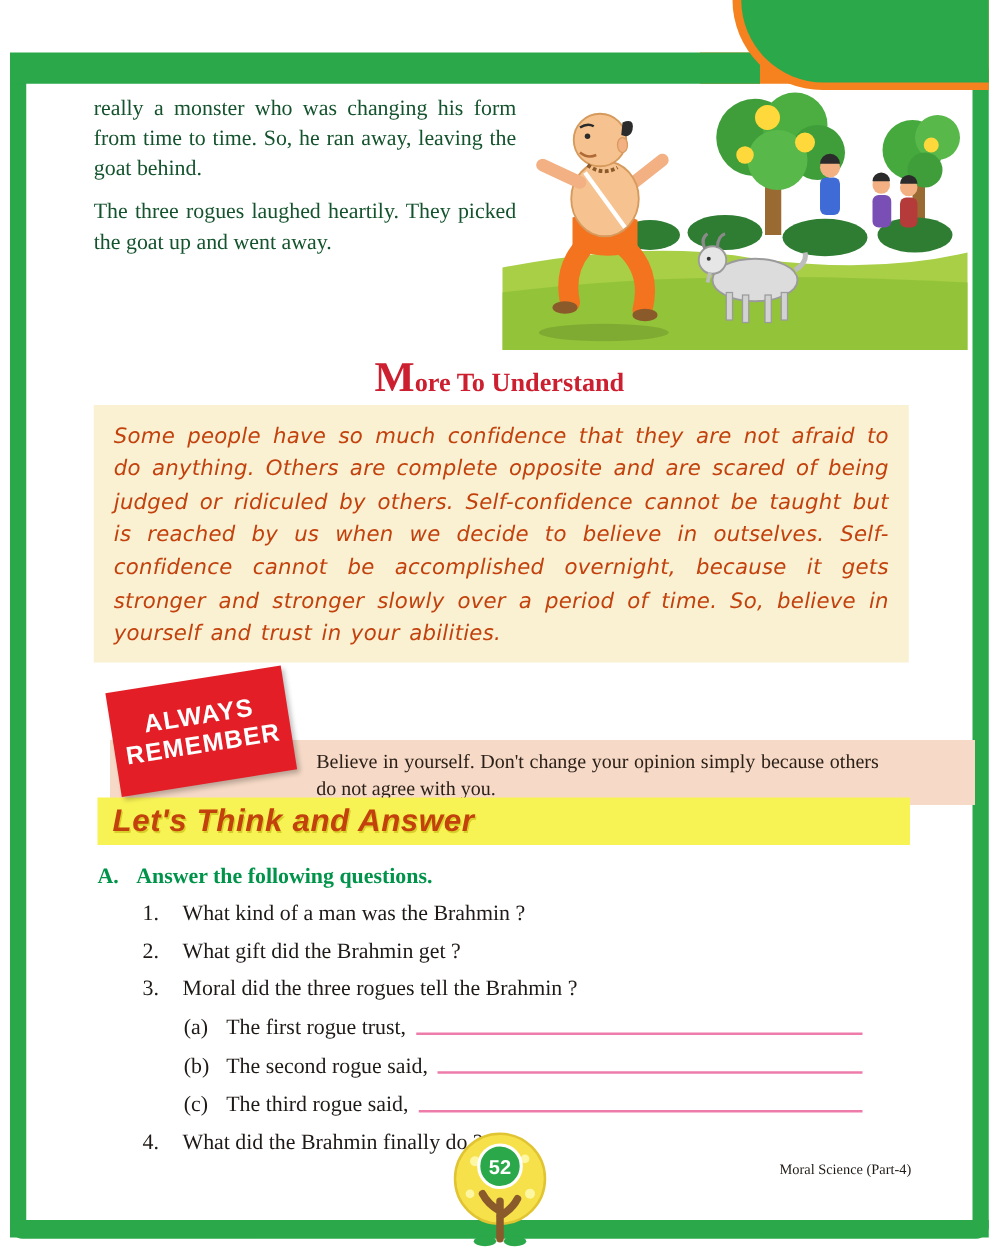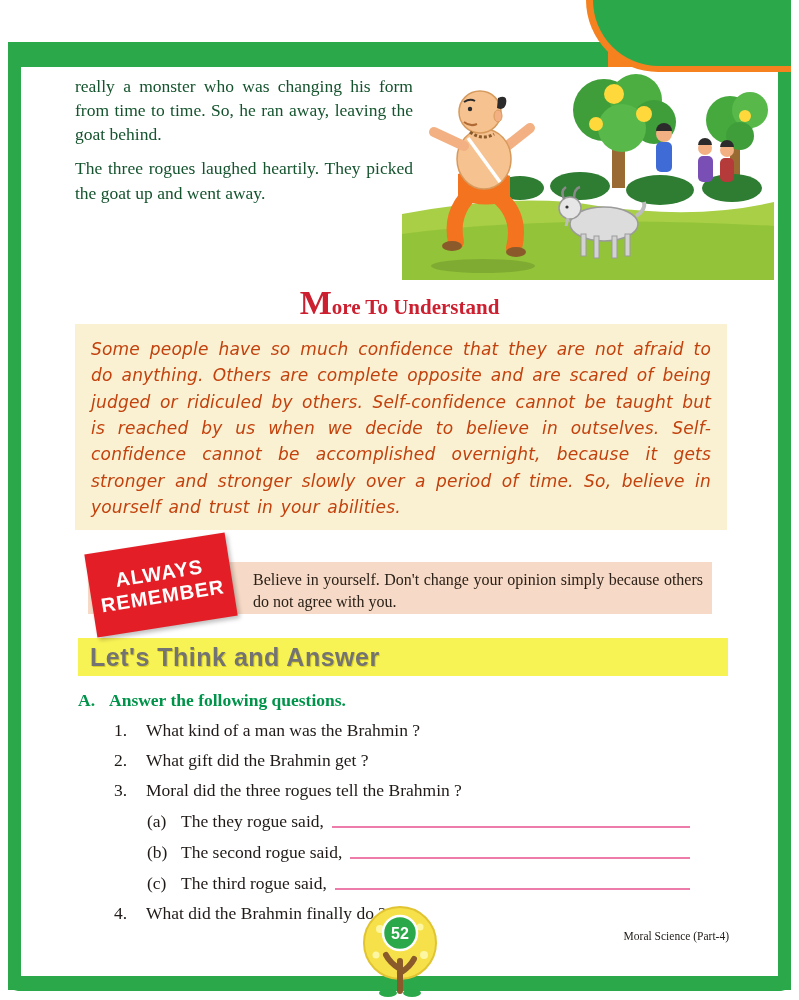--- a/index.html
+++ b/index.html
@@ -27,30 +27,30 @@
   .more-heading { position: absolute; left: 0; top: 284px; width: 100%; text-align: center; z-index: 4; }
   .more-heading .inner { display: inline-block; color: #cc1f2f; font-weight: bold; border-bottom: 2px solid #c4b5fd; padding: 0 6px 4px 6px; }
   .more-heading .big-m { font-size: 34px; }
   .more-heading .rest  { font-size: 21px; }
 
   
   .understand-box { position: absolute; left: 75px; top: 324px; width: 652px; height: 206px; background: #faf0d2; padding: 12px 16px; z-index: 4; }
   .understand-box p { font-family: "DejaVu Sans", sans-serif; font-style: italic; font-size: 17px; line-height: 1.55; color: #c2410c; text-align: justify; letter-spacing: 0.2px; word-spacing: 2px; }
 
   
-  .remember-strip { position: absolute; left: 88px; top: 562px; width: 624px; height: 52px; background: #f6d9c6; z-index: 4; }
+  .remember-strip { position: absolute; left: 88px; top: 592px; width: 692px; height: 52px; background: #f6d9c6; z-index: 4; }
   .remember-text { position: absolute; left: 165px; top: 7px; width: 450px; font-size: 16px; line-height: 1.35; color: #2b2118; text-align: justify; }
   .remember-badge { position: absolute; left: 90px; top: 543px; width: 142px; height: 84px; background: #e31e26; transform: rotate(-9deg); z-index: 5;
                     display: flex; flex-direction: column; align-items: center; justify-content: center;
                     color: #fff; font-family: "Liberation Sans", sans-serif; font-weight: bold; font-size: 20px; letter-spacing: 1px; box-shadow: 2px 3px 4px rgba(0,0,0,0.25); }
 
   
   .think-banner { position: absolute; left: 78px; top: 638px; width: 650px; height: 38px; background: #f8f355; z-index: 4;
                   display: flex; align-items: center; padding-left: 12px; }
-  .think-banner span { color: #737373; font-family: "Liberation Sans", sans-serif; font-weight: bold; font-size: 25px; letter-spacing: 0.5px; text-shadow: 1px 1px 0 #d9cf2a; }
+  .think-banner span { color: #c2410c; font-family: "Liberation Sans", sans-serif; font-weight: bold; font-style: italic; font-size: 25px; letter-spacing: 0.5px; text-shadow: 1px 1px 0 #d9cf2a; }
 
   
   .exercise { position: absolute; left: 78px; top: 690px; width: 650px; z-index: 4; color: #1f1a17; font-size: 17.5px; }
   .ex-head { display: flex; gap: 14px; color: #00934a; font-weight: bold; margin-bottom: 8px; }
   .questions { margin-left: 36px; }
   .q-row { display: flex; margin-top: 9px; }
   .q-num { width: 32px; flex: 0 0 32px; }
   .sub-row { display: flex; margin-top: 10px; margin-left: 33px; padding-right: 38px; align-items: flex-end; }
   .sub-label { width: 34px; flex: 0 0 34px; }
   .sub-text { white-space: nowrap; }
@@ -208,21 +208,21 @@
       <div class="q-row">
         <span class="q-num">2.</span>
         <span class="q-text">What gift did the Brahmin get ?</span>
       </div>
       <div class="q-row">
         <span class="q-num">3.</span>
         <span class="q-text">Moral did the three rogues tell the Brahmin ?</span>
       </div>
       <div class="sub-row">
         <span class="sub-label">(a)</span>
-        <span class="sub-text">The they rogue said,</span>
+        <span class="sub-text">The first rogue trust,</span>
         <span class="blank-line"></span>
       </div>
       <div class="sub-row">
         <span class="sub-label">(b)</span>
         <span class="sub-text">The second rogue said,</span>
         <span class="blank-line"></span>
       </div>
       <div class="sub-row">
         <span class="sub-label">(c)</span>
         <span class="sub-text">The third rogue said,</span>

